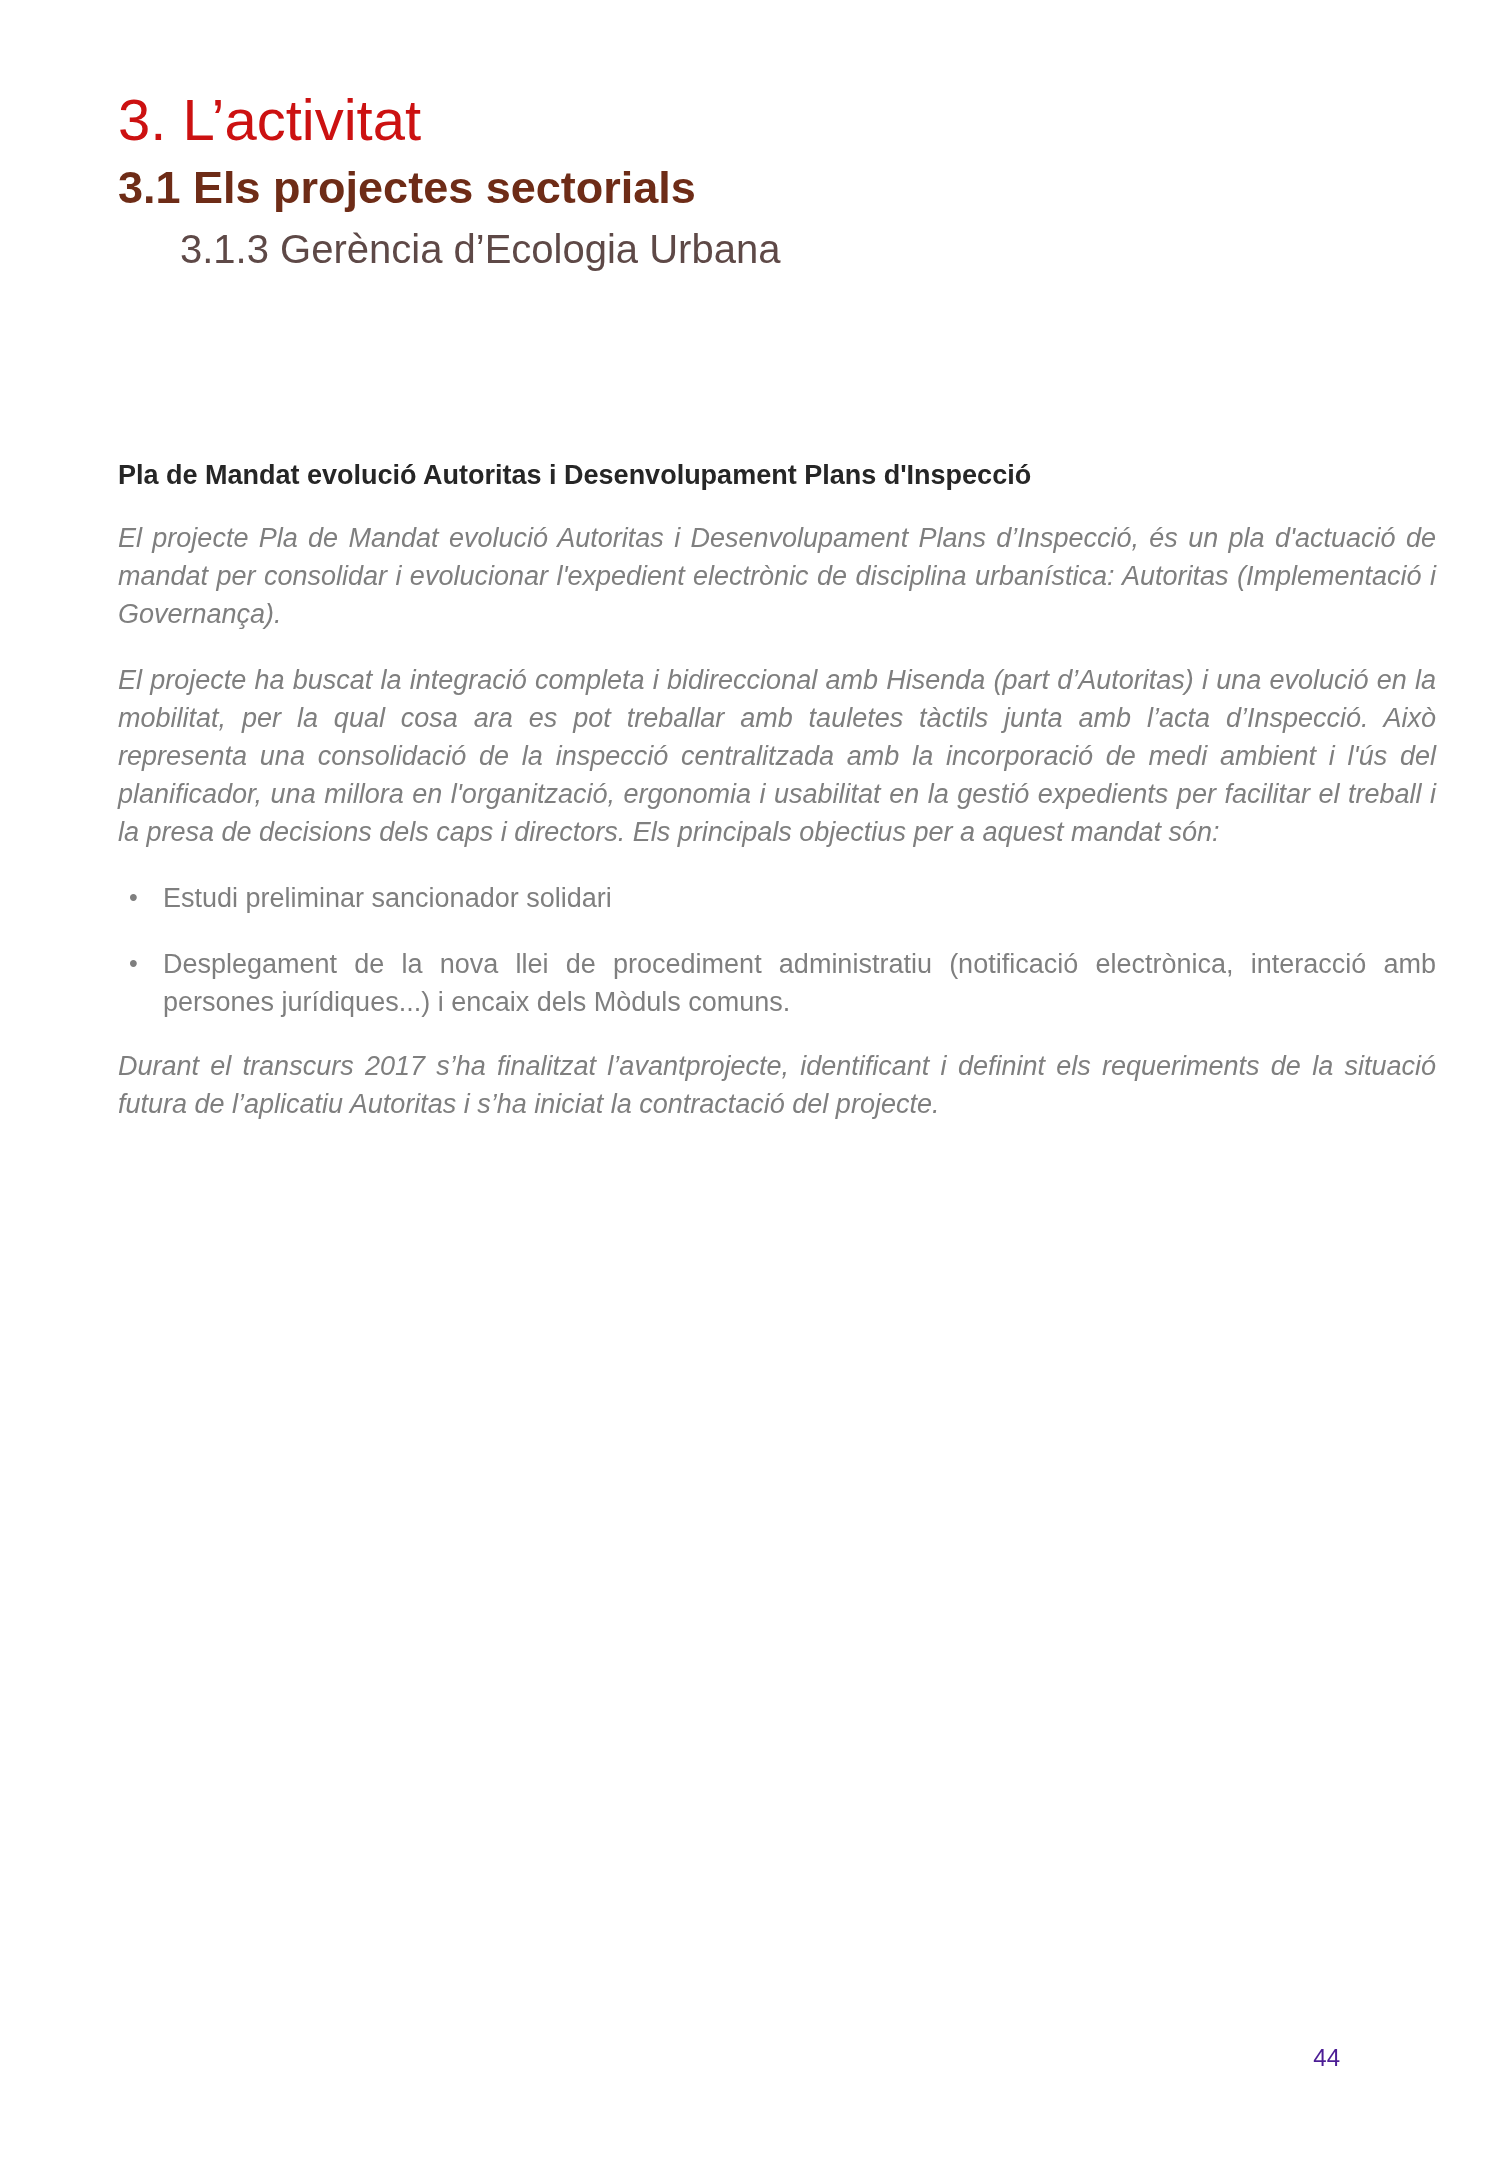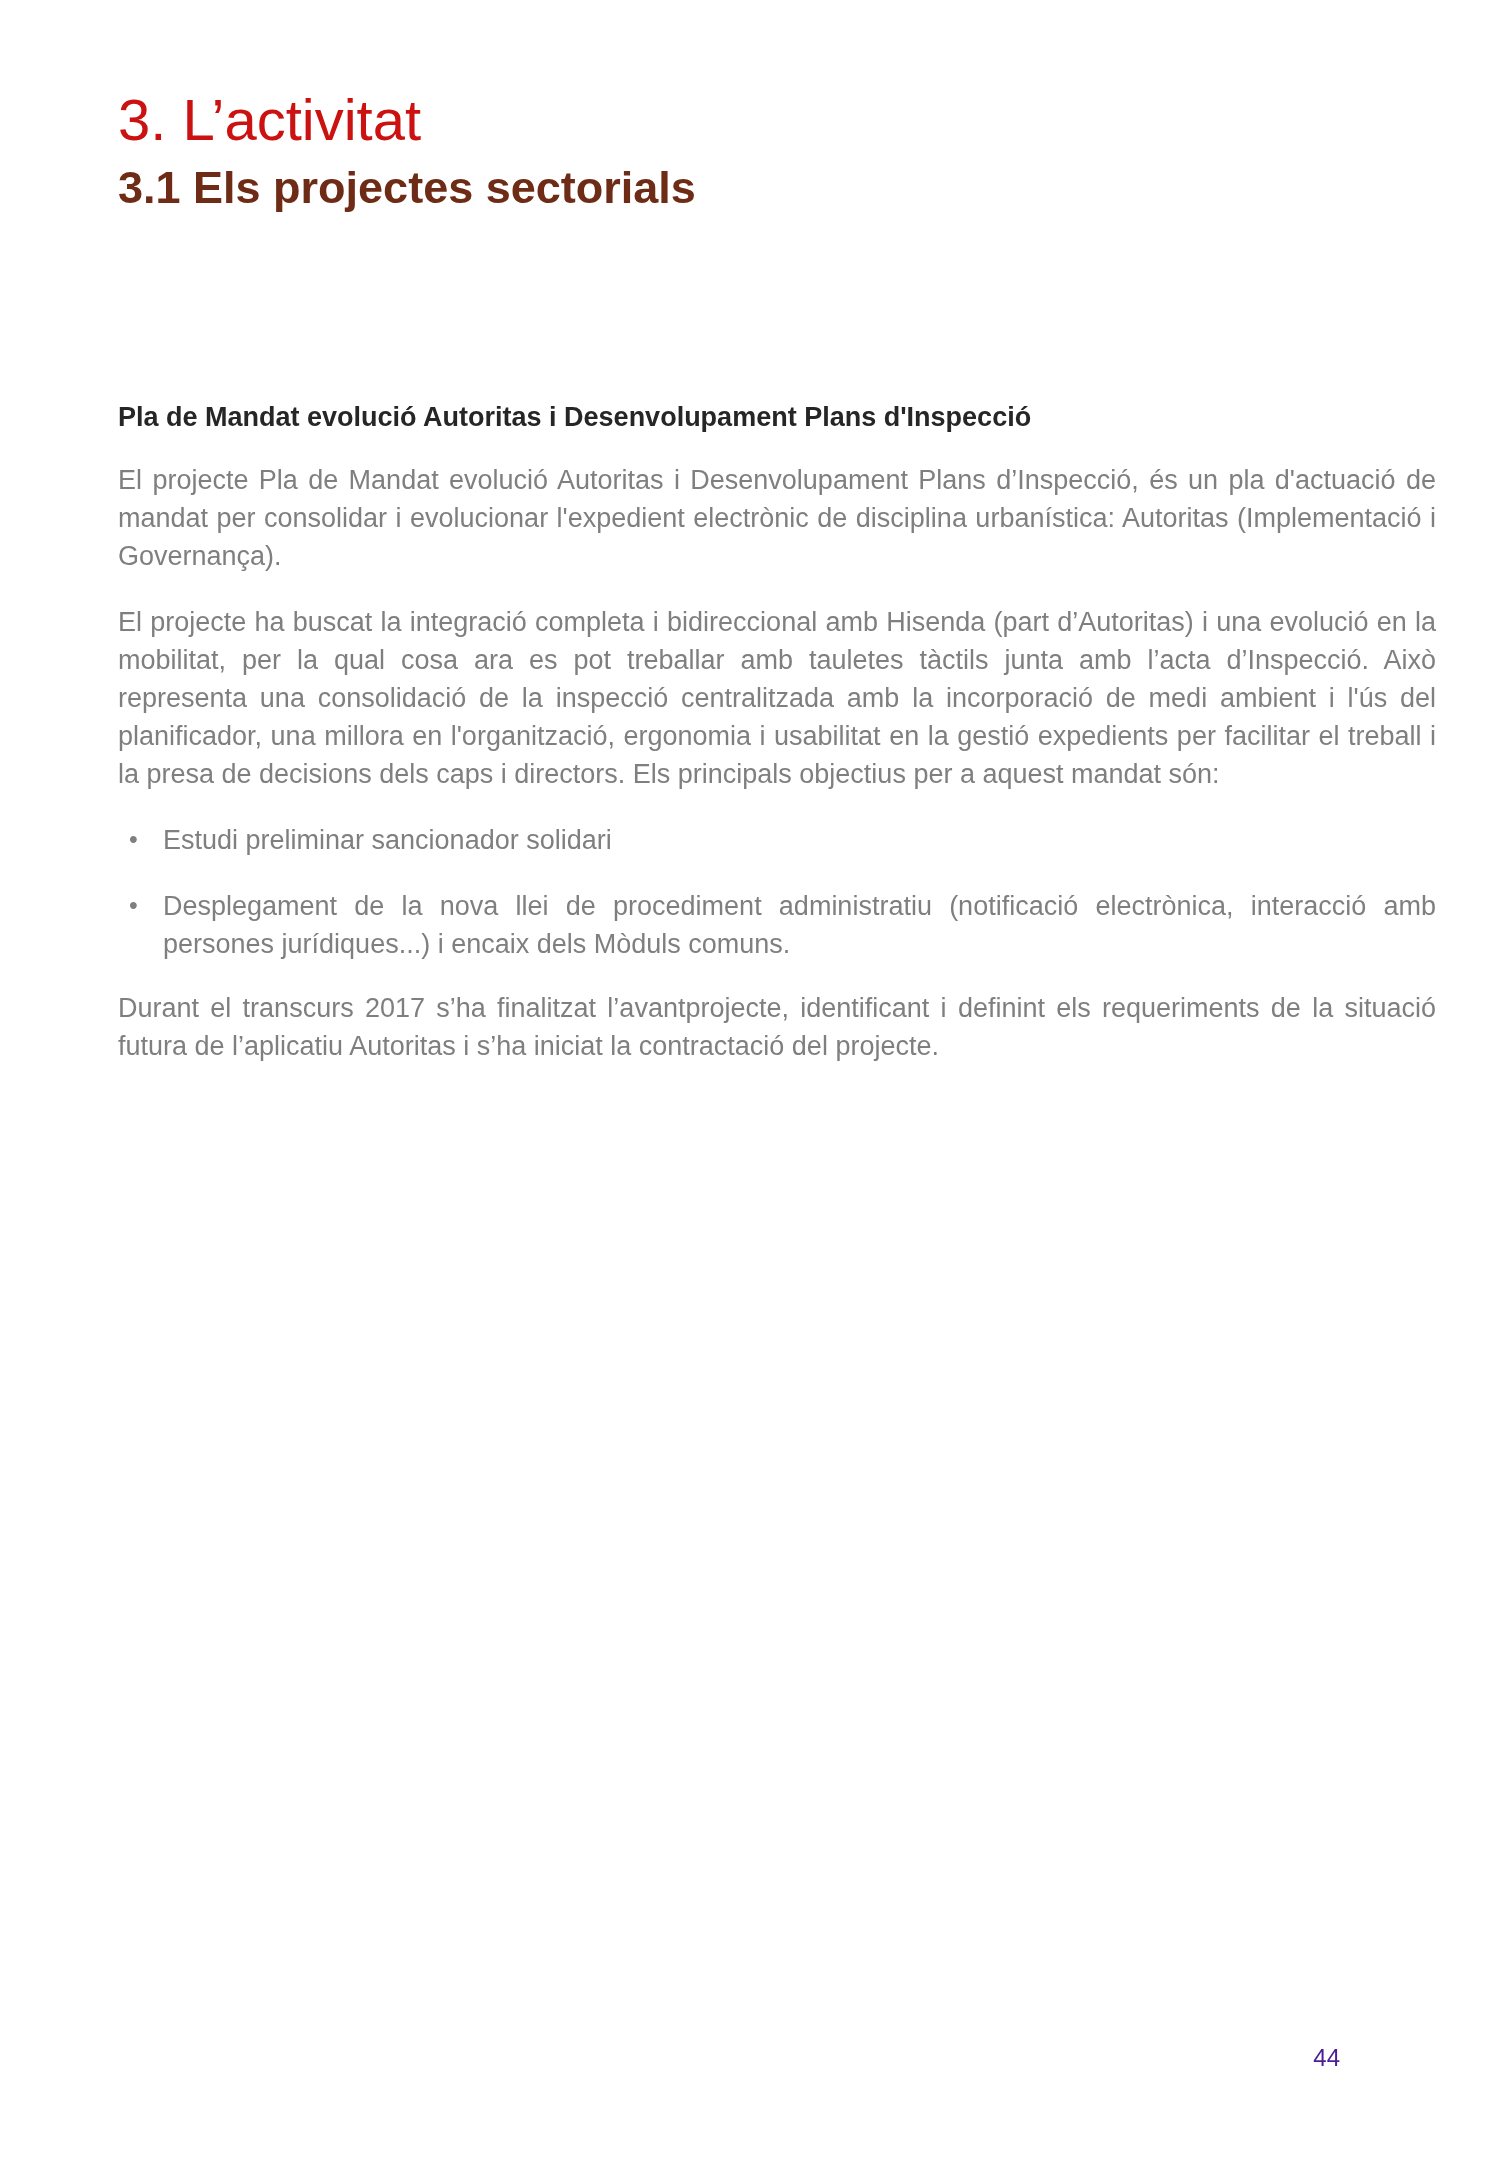--- a/index.html
+++ b/index.html
@@ -48,20 +48,21 @@
     font-weight: 700;
     line-height: 36px;
     color: #262626;
   }
   p.body-par {
     margin: 26px 0 0 0;
     font-size: 27px;
     line-height: 38px;
     color: #7f7f7f;
     text-align: justify;
+    font-style: italic;
   }
   p.body-par + p.body-par {
     margin-top: 28px;
   }
   ul.bullet-list {
     margin: 28px 0 0 0;
     padding: 0 0 0 45px;
   }
   ul.bullet-list li {
     list-style: none;
@@ -93,20 +94,21 @@
 </style>
 </head>
 <body>
 
 <div class="doc">
 
   <h1 class="chapter">3. L’activitat</h1>
 
   <h2 class="section">3.1 Els projectes sectorials</h2>
 
+  <h3 class="subsection">3.1.3 Gerència d’Ecologia Urbana</h3>
 
   <p class="project-title">Pla de Mandat evolució Autoritas i Desenvolupament Plans d'Inspecció</p>
 
   <p class="body-par">El projecte Pla de Mandat evolució Autoritas i Desenvolupament Plans d’Inspecció, és un pla d'actuació de mandat per consolidar i evolucionar l'expedient electrònic de disciplina urbanística: Autoritas (Implementació i Governança).</p>
 
   <p class="body-par">El projecte ha buscat la integració completa i bidireccional amb Hisenda (part d’Autoritas) i una evolució en la mobilitat, per la qual cosa ara es pot treballar amb tauletes tàctils junta amb l’acta d’Inspecció. Això representa una consolidació de la inspecció centralitzada amb la incorporació de medi ambient i l'ús del planificador, una millora en l'organització, ergonomia i usabilitat en la gestió expedients per facilitar el treball i la presa de decisions dels caps i directors.  Els principals objectius per a aquest mandat són:</p>
 
   <ul class="bullet-list">
     <li>Estudi preliminar sancionador solidari</li>
     <li>Desplegament de la nova llei de procediment administratiu (notificació electrònica, interacció amb persones jurídiques...) i encaix dels Mòduls comuns.</li>

